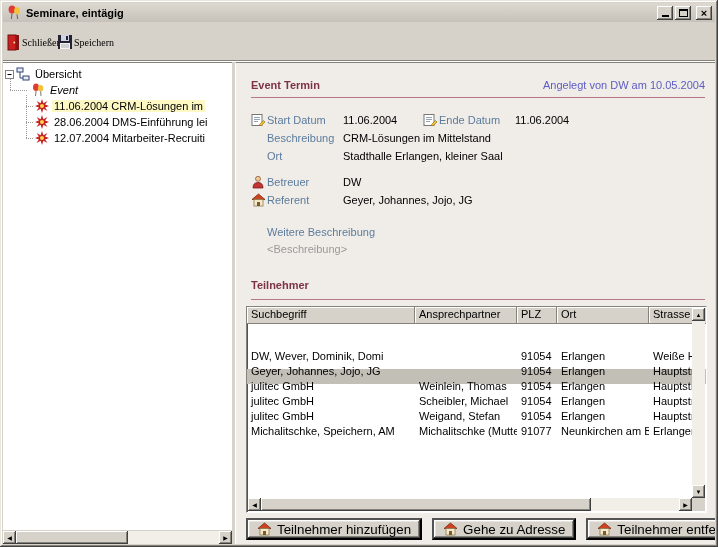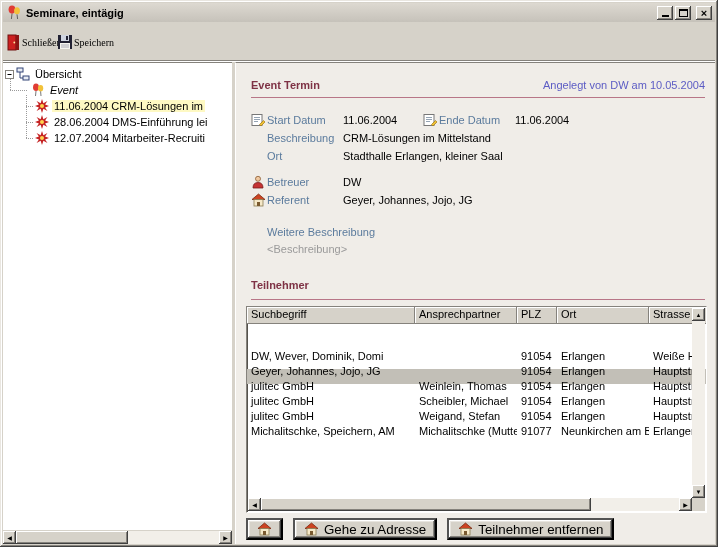--- a/index.html
+++ b/index.html
@@ -365,20 +365,21 @@
 
       <div class="actions">
         <button class="btn">
           <span class="bicon">
             <svg width="15" height="14" viewBox="0 0 15 14">
               <polygon points="7.5,1 14,6.5 1,6.5" fill="#cc4422" stroke="#7a2a12" stroke-width="0.8"></polygon>
               <rect x="3" y="6.5" width="9" height="6.5" fill="#f5e8c8" stroke="#8a7a50" stroke-width="0.8"></rect>
               <rect x="6" y="9" width="3" height="4" fill="#7a5a30"></rect>
             </svg>
           </span>
+          <span>Teilnehmer hinzufügen</span>
         </button>
         <button class="btn">
           <span class="bicon">
             <svg width="15" height="14" viewBox="0 0 15 14">
               <polygon points="7.5,1 14,6.5 1,6.5" fill="#cc4422" stroke="#7a2a12" stroke-width="0.8"></polygon>
               <rect x="3" y="6.5" width="9" height="6.5" fill="#f5e8c8" stroke="#8a7a50" stroke-width="0.8"></rect>
               <rect x="6" y="9" width="3" height="4" fill="#7a5a30"></rect>
             </svg>
           </span>
           <span>Gehe zu Adresse</span>

